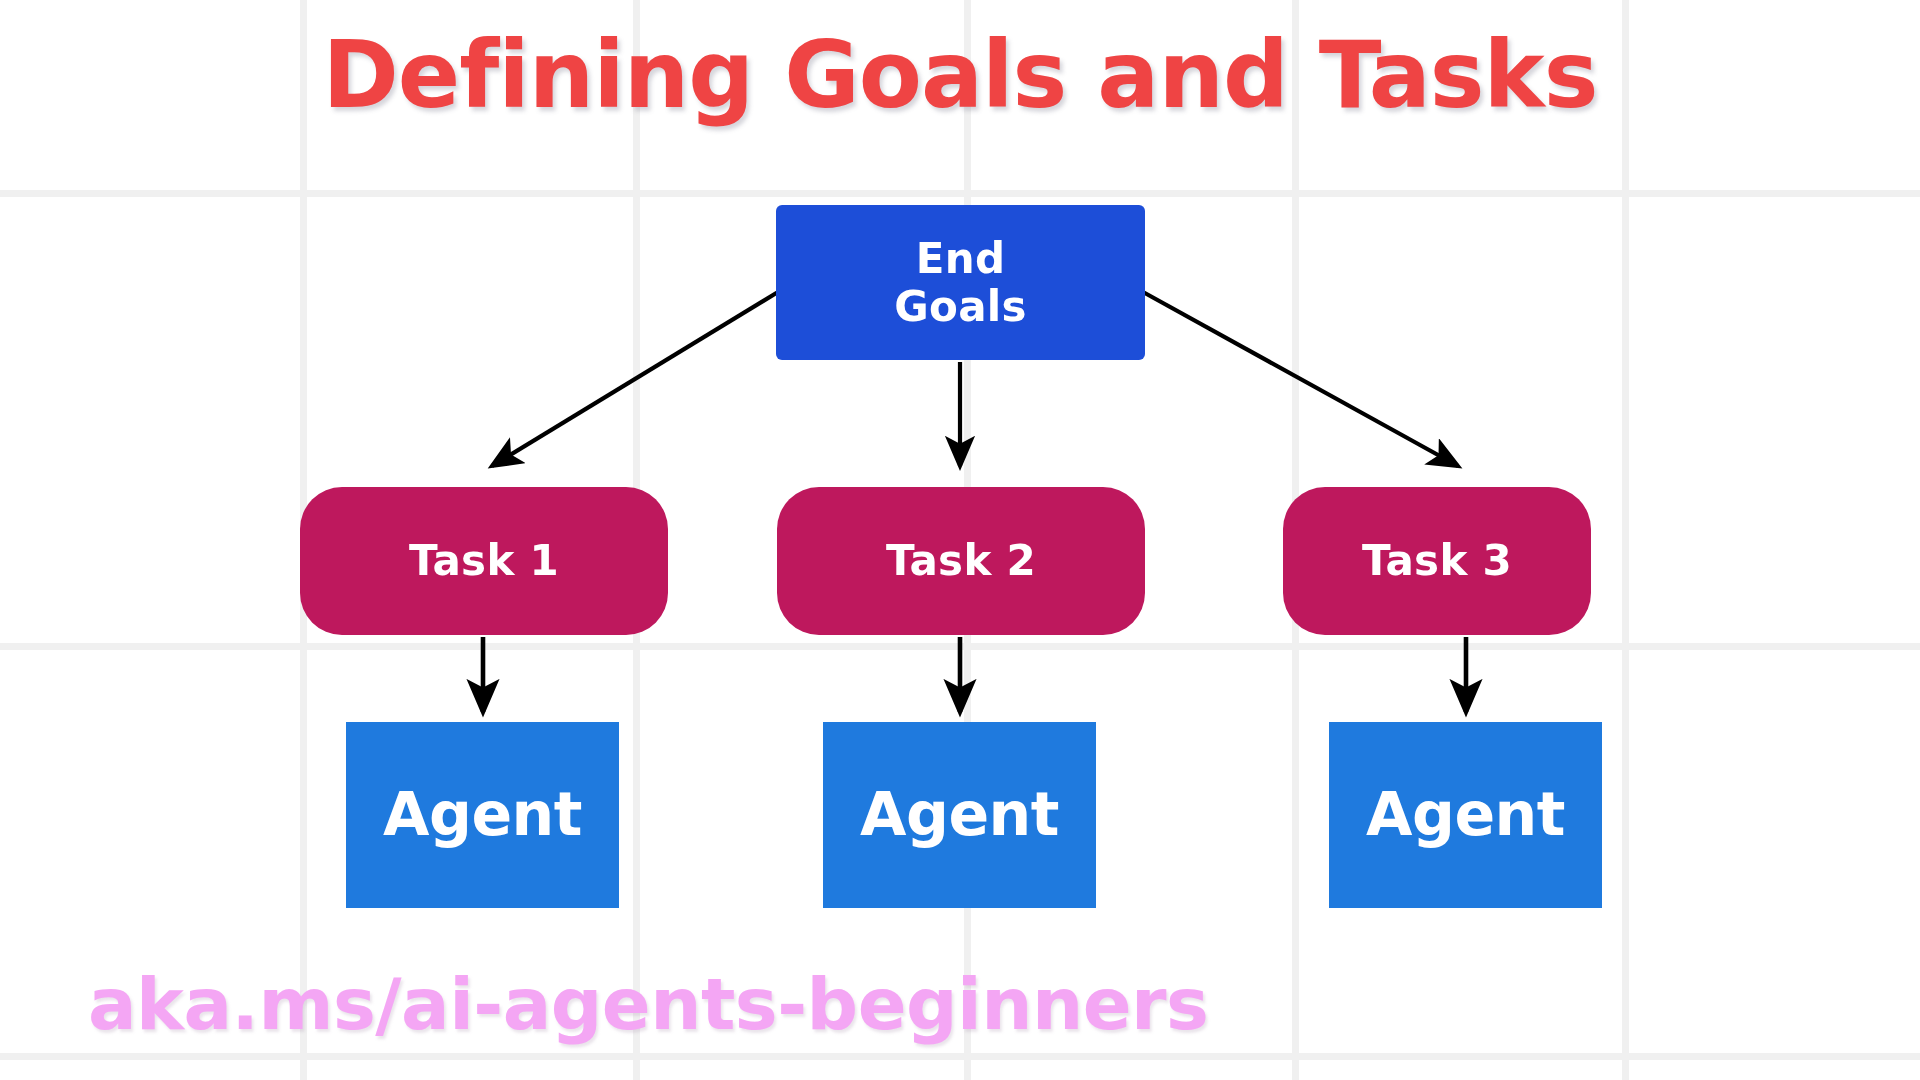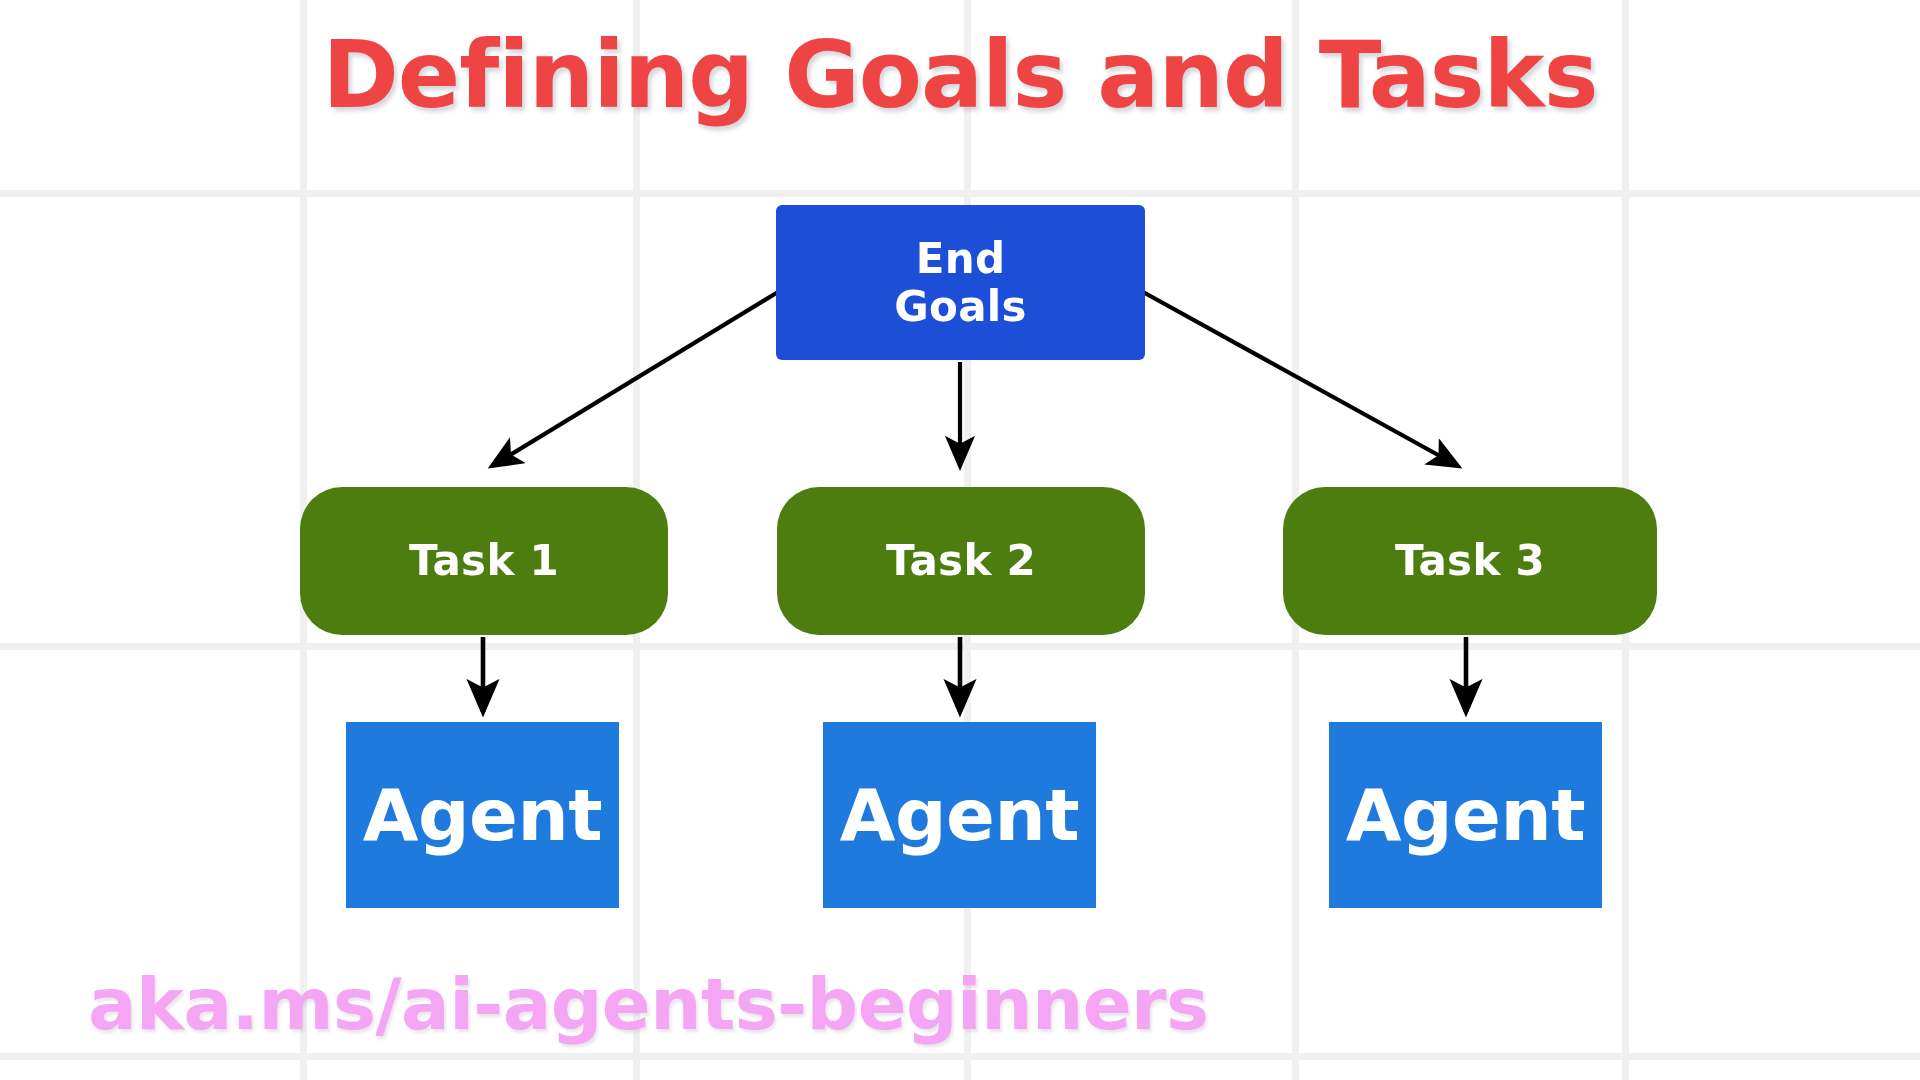--- a/index.html
+++ b/index.html
@@ -78,29 +78,29 @@
     line-height: 1.12;
     box-sizing: border-box;
   }
   .node-goal {
     background: #1d4ed8;
     border-radius: 6px;
     font-size: 42px;
     letter-spacing: 0.3px;
   }
   .node-task {
-    background: #4d7c0f;
+    background: #be185d;
     border-radius: 42px;
     font-size: 42px;
     letter-spacing: 0.3px;
   }
   .node-agent {
     background: #1f7ade;
     border-radius: 0;
-    font-size: 72px;
+    font-size: 60px;
     letter-spacing: -0.5px;
   }
 
   
   #footer-url {
     position: absolute;
     left: 88px;
     top: 962px;
     z-index: 3;
     font-family: "DejaVu Sans", sans-serif;
@@ -170,21 +170,21 @@
   </div>
 
   <div class="node node-task" style="left:300px; top:487px; width:368px; height:148px;">
     <span>Task 1</span>
   </div>
 
   <div class="node node-task" style="left:777px; top:487px; width:368px; height:148px;">
     <span>Task 2</span>
   </div>
 
-  <div class="node node-task" style="left:1283px; top:487px; width:374px; height:148px;">
+  <div class="node node-task" style="left:1283px; top:487px; width:308px; height:148px;">
     <span>Task 3</span>
   </div>
 
   <div class="node node-agent" style="left:346px; top:722px; width:273px; height:186px;">
     <span>Agent</span>
   </div>
 
   <div class="node node-agent" style="left:823px; top:722px; width:273px; height:186px;">
     <span>Agent</span>
   </div>

